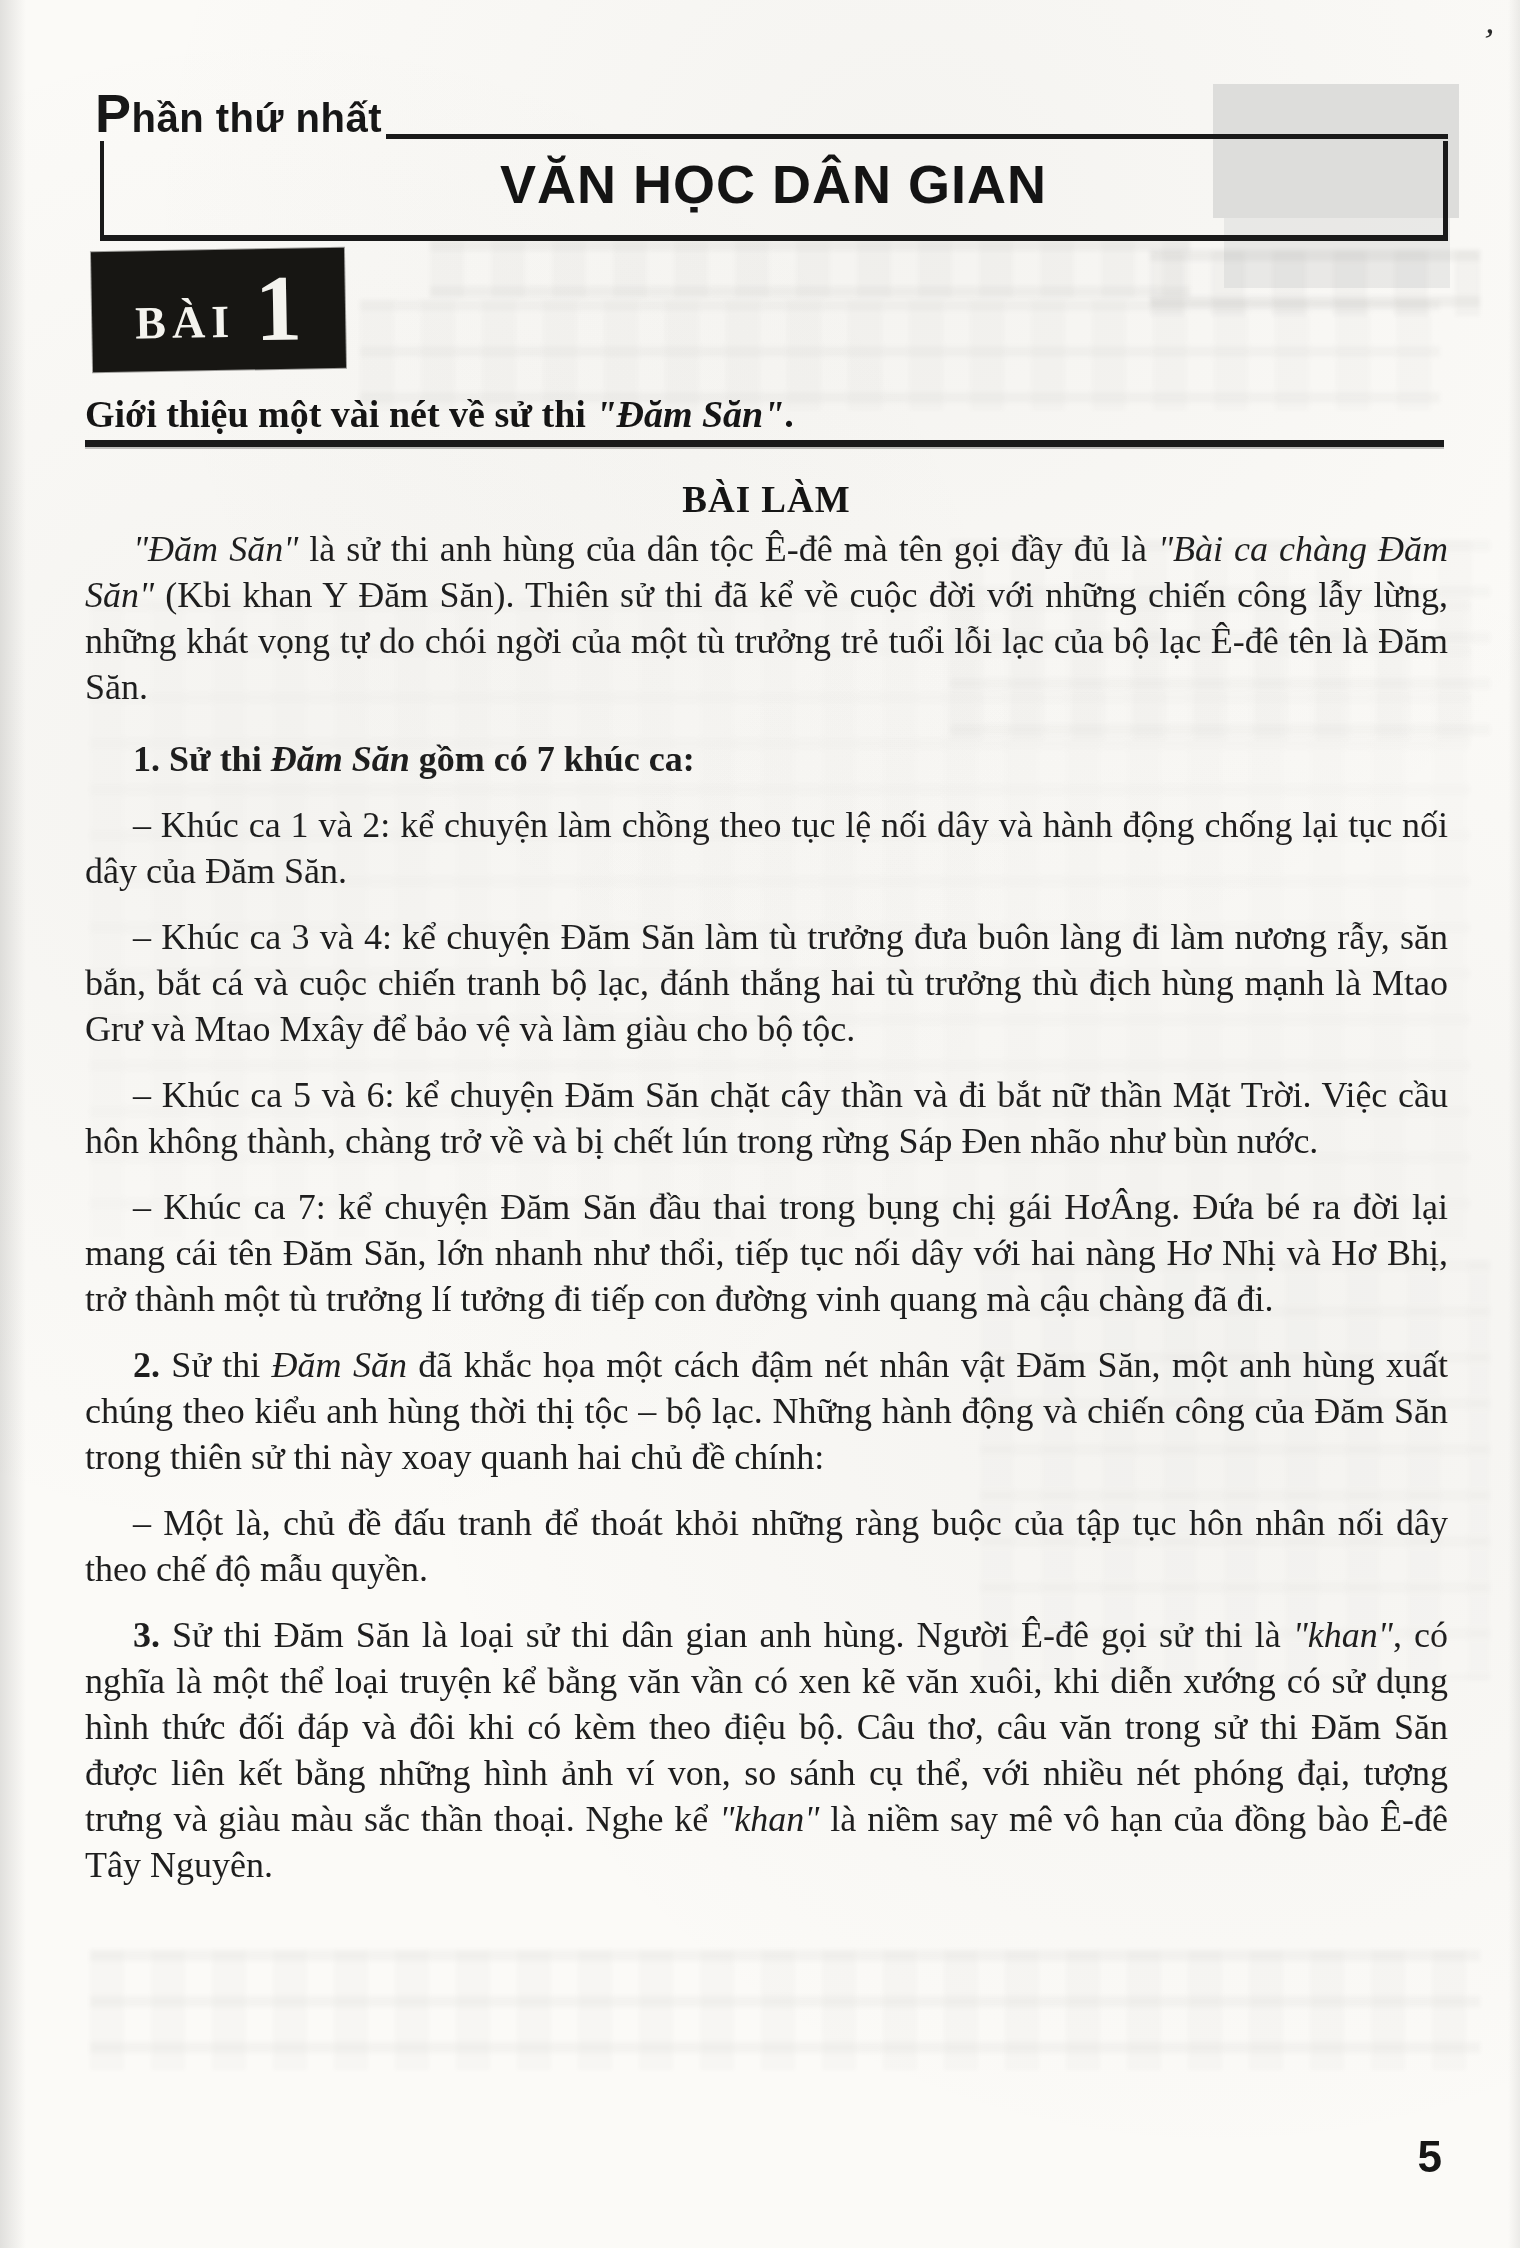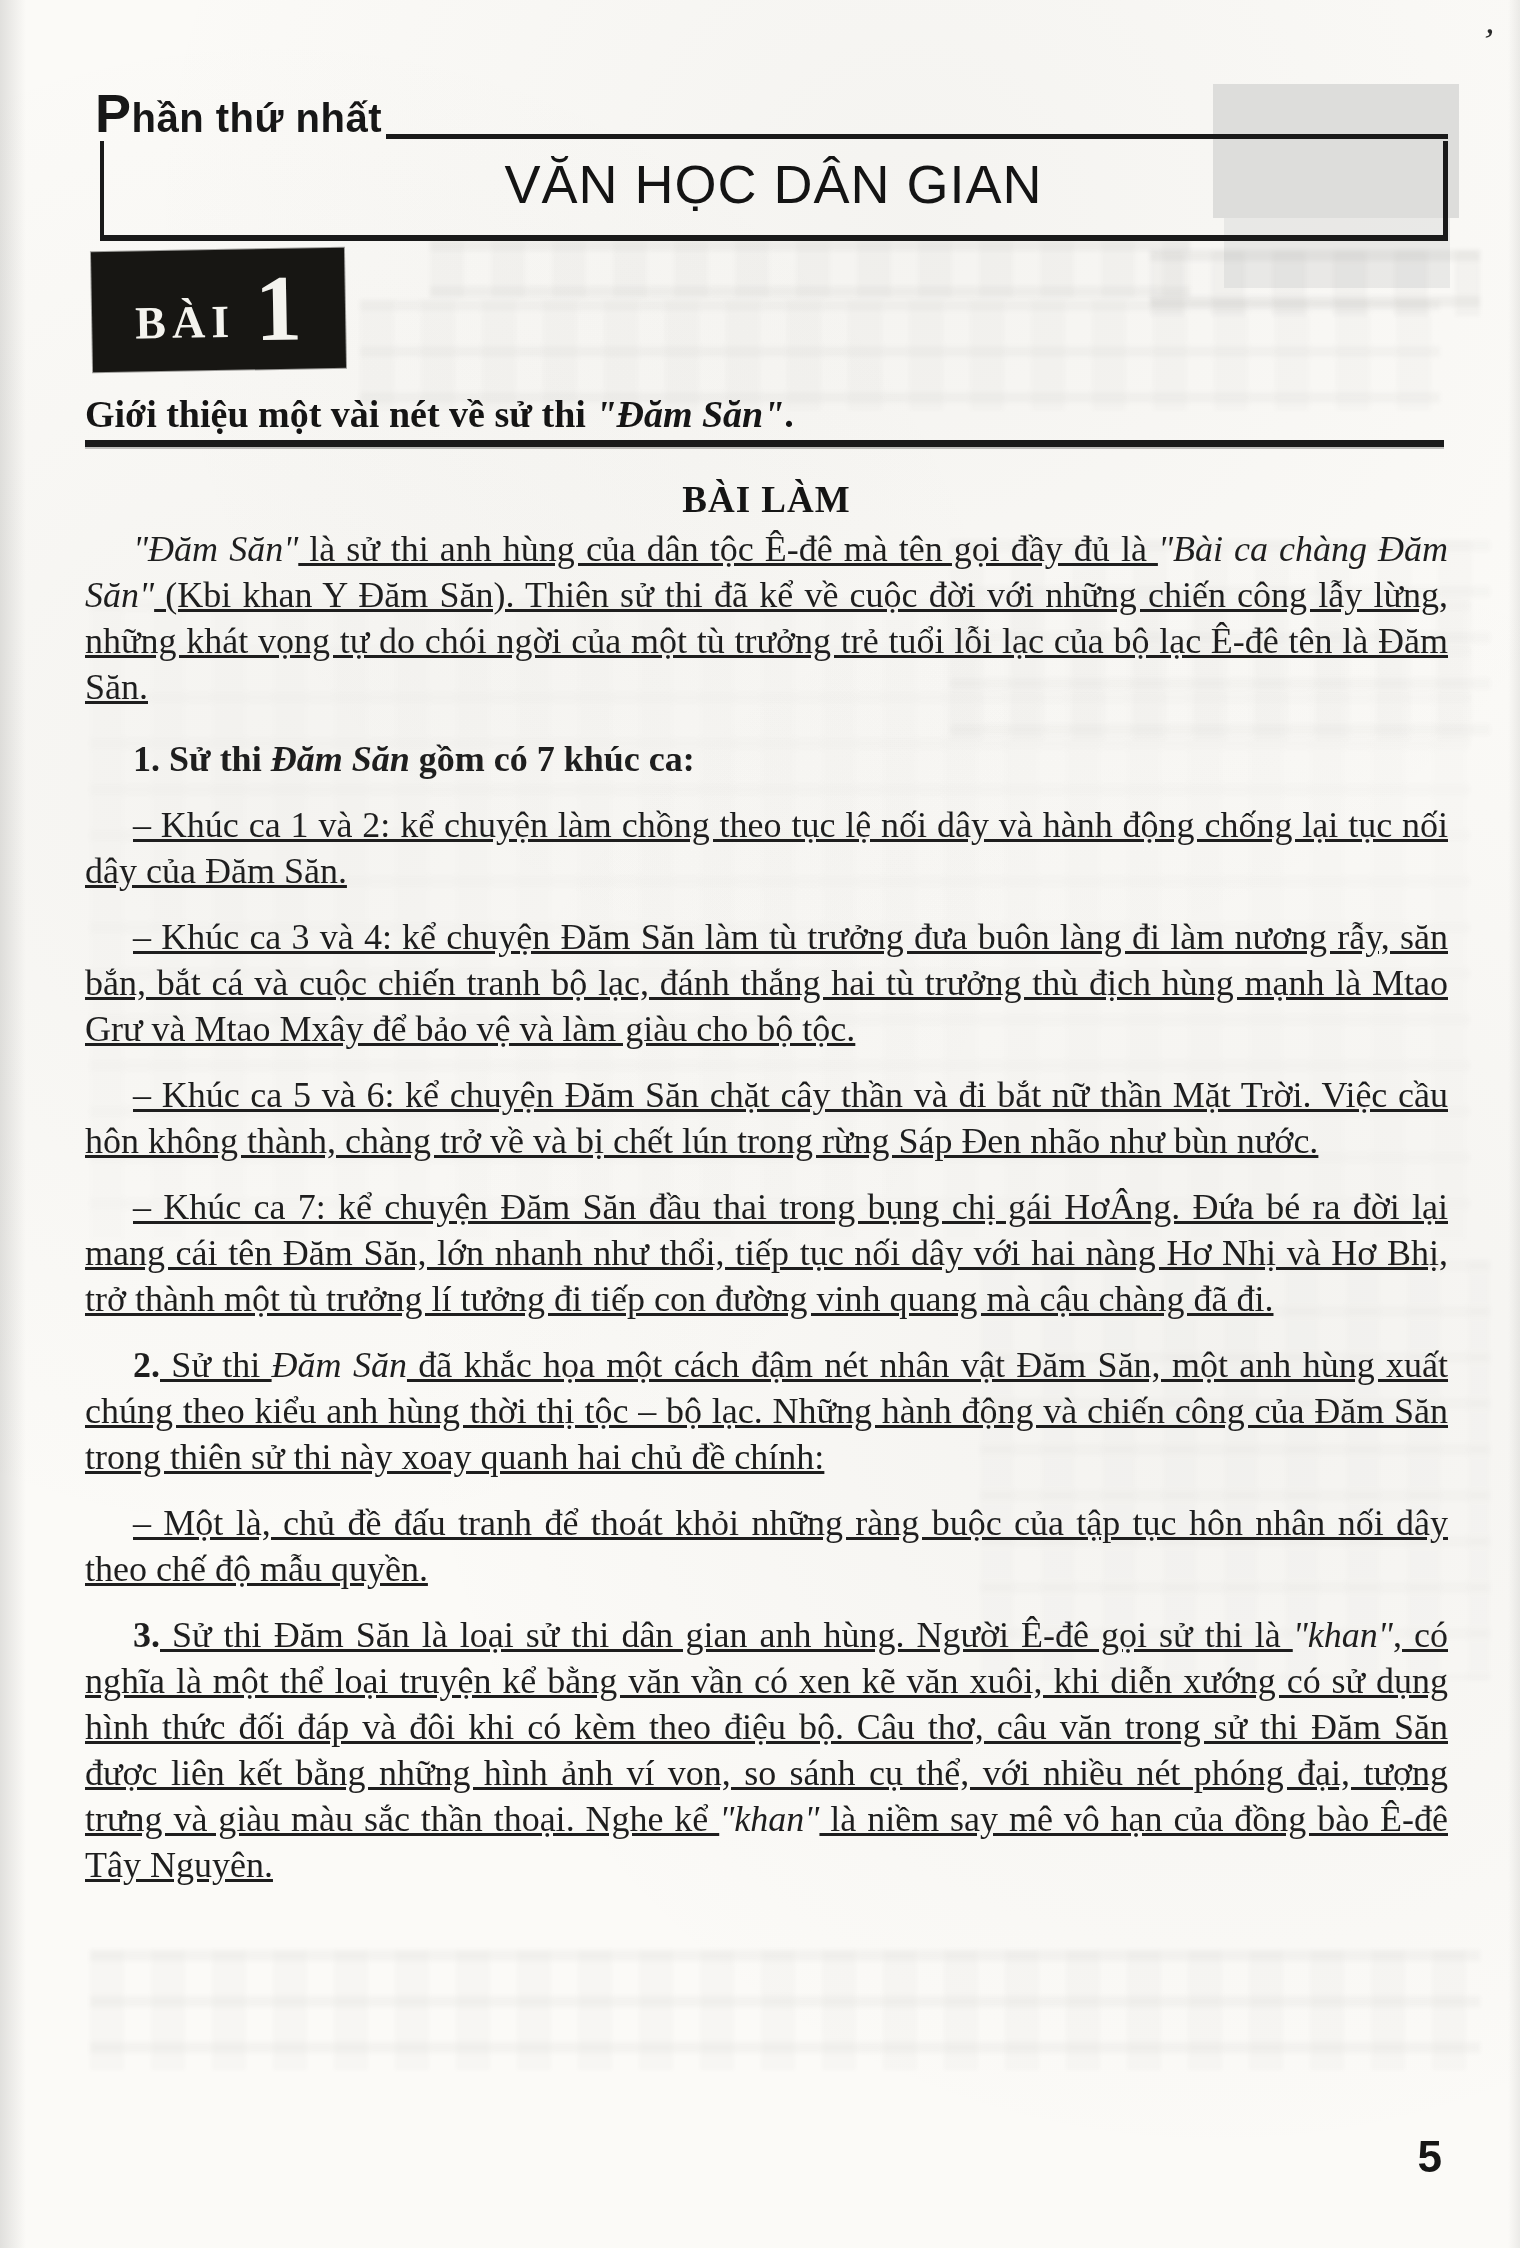--- a/index.html
+++ b/index.html
@@ -43,21 +43,21 @@
     transform:rotate(10deg);font-family:"Liberation Serif",serif;}
   
   .part-row{position:absolute;left:95px;top:86px;right:72px;display:flex;}
   .part-label{font-family:"Liberation Sans",sans-serif;font-weight:bold;font-size:40px;
     letter-spacing:.5px;color:#171717;line-height:1;padding-right:4px;}
   .part-label::first-letter{font-size:54px;}
   .part-rule{flex:1;border-bottom:5px solid #1a1a1a;transform:translateY(-1px);}
   .section-box{position:absolute;left:100px;top:141px;right:72px;height:94px;
     border-left:4px solid #1a1a1a;border-right:5px solid #1a1a1a;border-bottom:6px solid #1a1a1a;
     display:flex;align-items:center;justify-content:center;}
-  .section-title{font-family:"Liberation Sans",sans-serif;font-weight:normal;font-size:54px;
+  .section-title{font-family:"Liberation Sans",sans-serif;font-weight:bold;font-size:54px;
     letter-spacing:1px;color:#141414;margin:8px;transform:translateY(-4px);}
   
   .badge{position:absolute;left:92px;top:250px;width:253px;height:120px;background:#171613;
     color:#f4f3ee;display:flex;align-items:baseline;justify-content:center;gap:20px;
     transform:rotate(-1deg);box-shadow:0 0 0 1px rgba(23,22,19,.4);}
   .badge-label{font-family:"Liberation Serif",serif;font-weight:bold;font-size:46px;
     letter-spacing:6px;line-height:120px;}
   .badge-number{font-family:"Liberation Serif",serif;font-weight:bold;font-size:94px;
     line-height:110px;transform:translateY(4px);}
   
@@ -66,21 +66,21 @@
   .title-rule{position:absolute;left:85px;right:76px;top:440px;height:7px;background:#1a1a1a;
     box-shadow:0 2px 0 rgba(26,26,26,.25);}
   .answer-heading{position:absolute;left:85px;right:72px;top:478px;margin:0;text-align:center;
     font-size:37px;font-weight:bold;letter-spacing:1px;color:#151515;}
   
   .body-text{position:absolute;left:85px;top:526px;width:1363px;
     font-size:36px;line-height:46px;text-align:justify;color:#1e1e1e;}
   .para{margin:20px 0 0 0;text-indent:48px;}
   .para:first-child{margin-top:0;}
   .para.subhead{margin-top:26px;}
-  .s-n{font-style:normal;font-weight:inherit;text-decoration:underline;}
+  .s-n{font-style:normal;font-weight:inherit;}
   .s-i{font-style:italic;}
   .s-b{font-weight:bold;}
   .s-bi{font-weight:bold;font-style:italic;}
   .page-number{position:absolute;top:2132px;right:78px;font-family:"Liberation Sans",sans-serif;
     font-weight:bold;font-size:44px;color:#161616;}
 </style>
 </head>
 <body>
 
 <div class="page">

